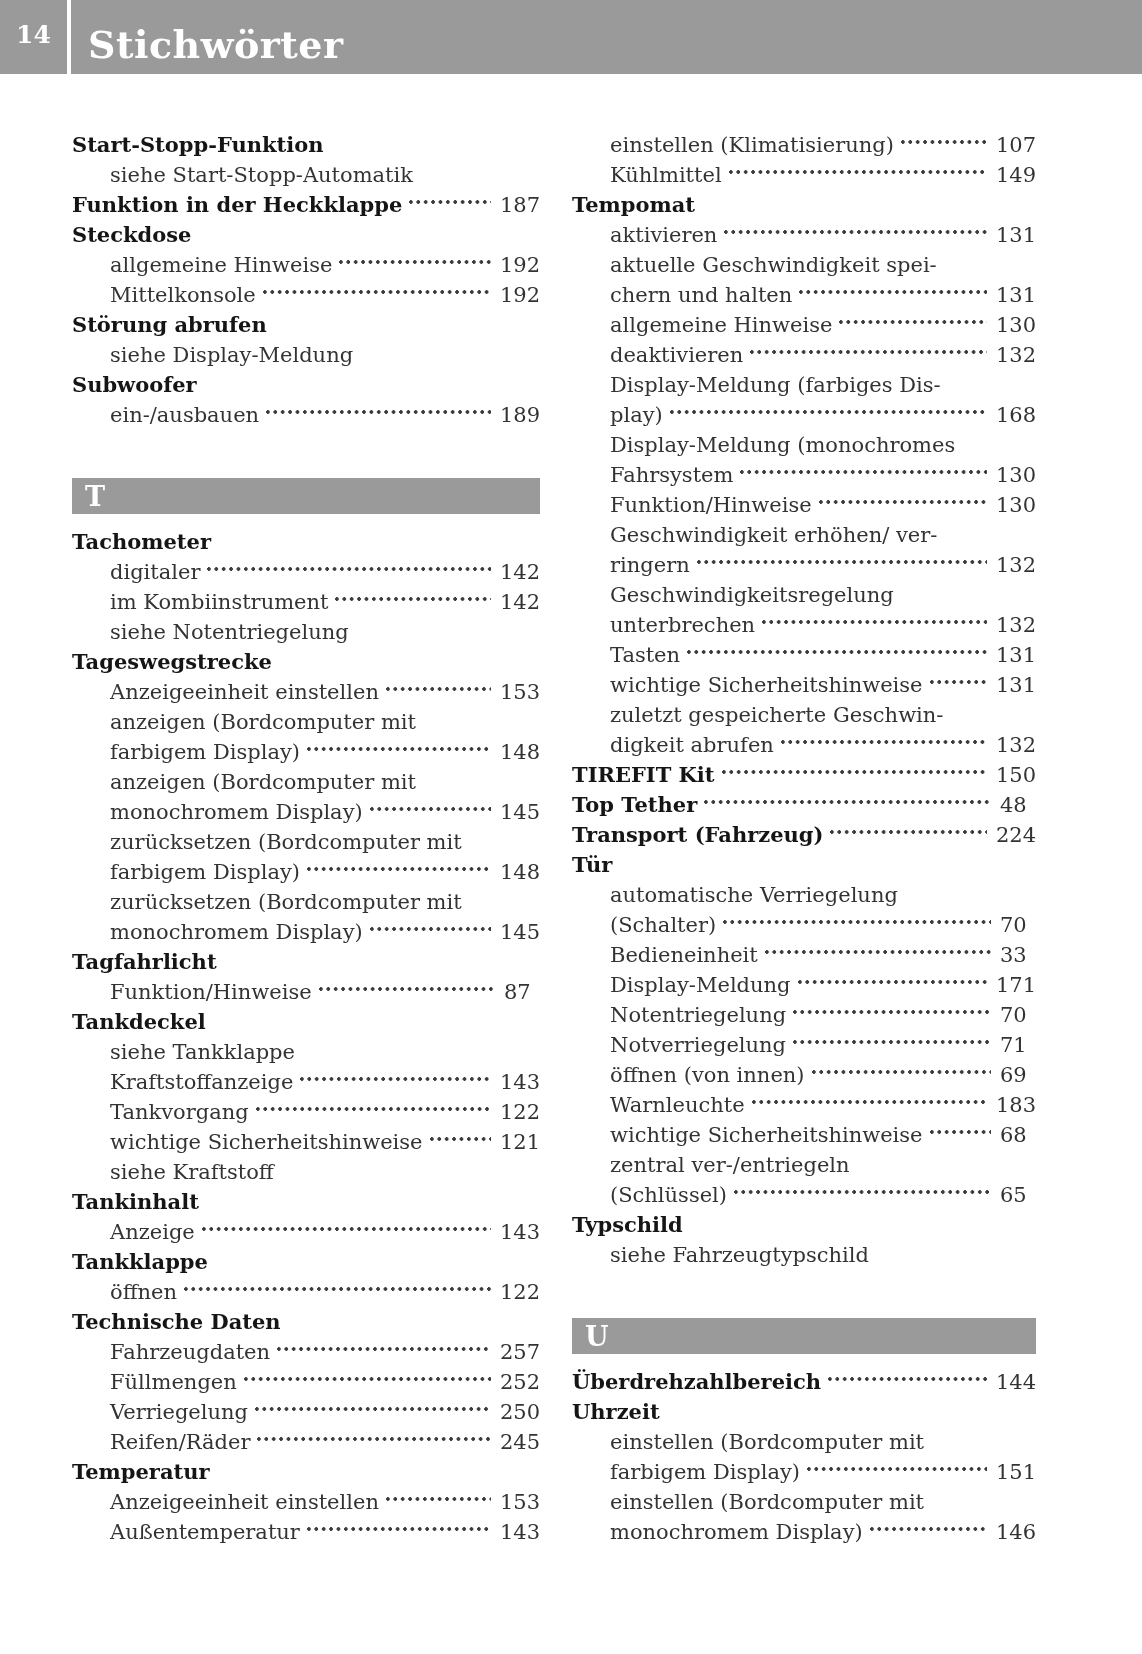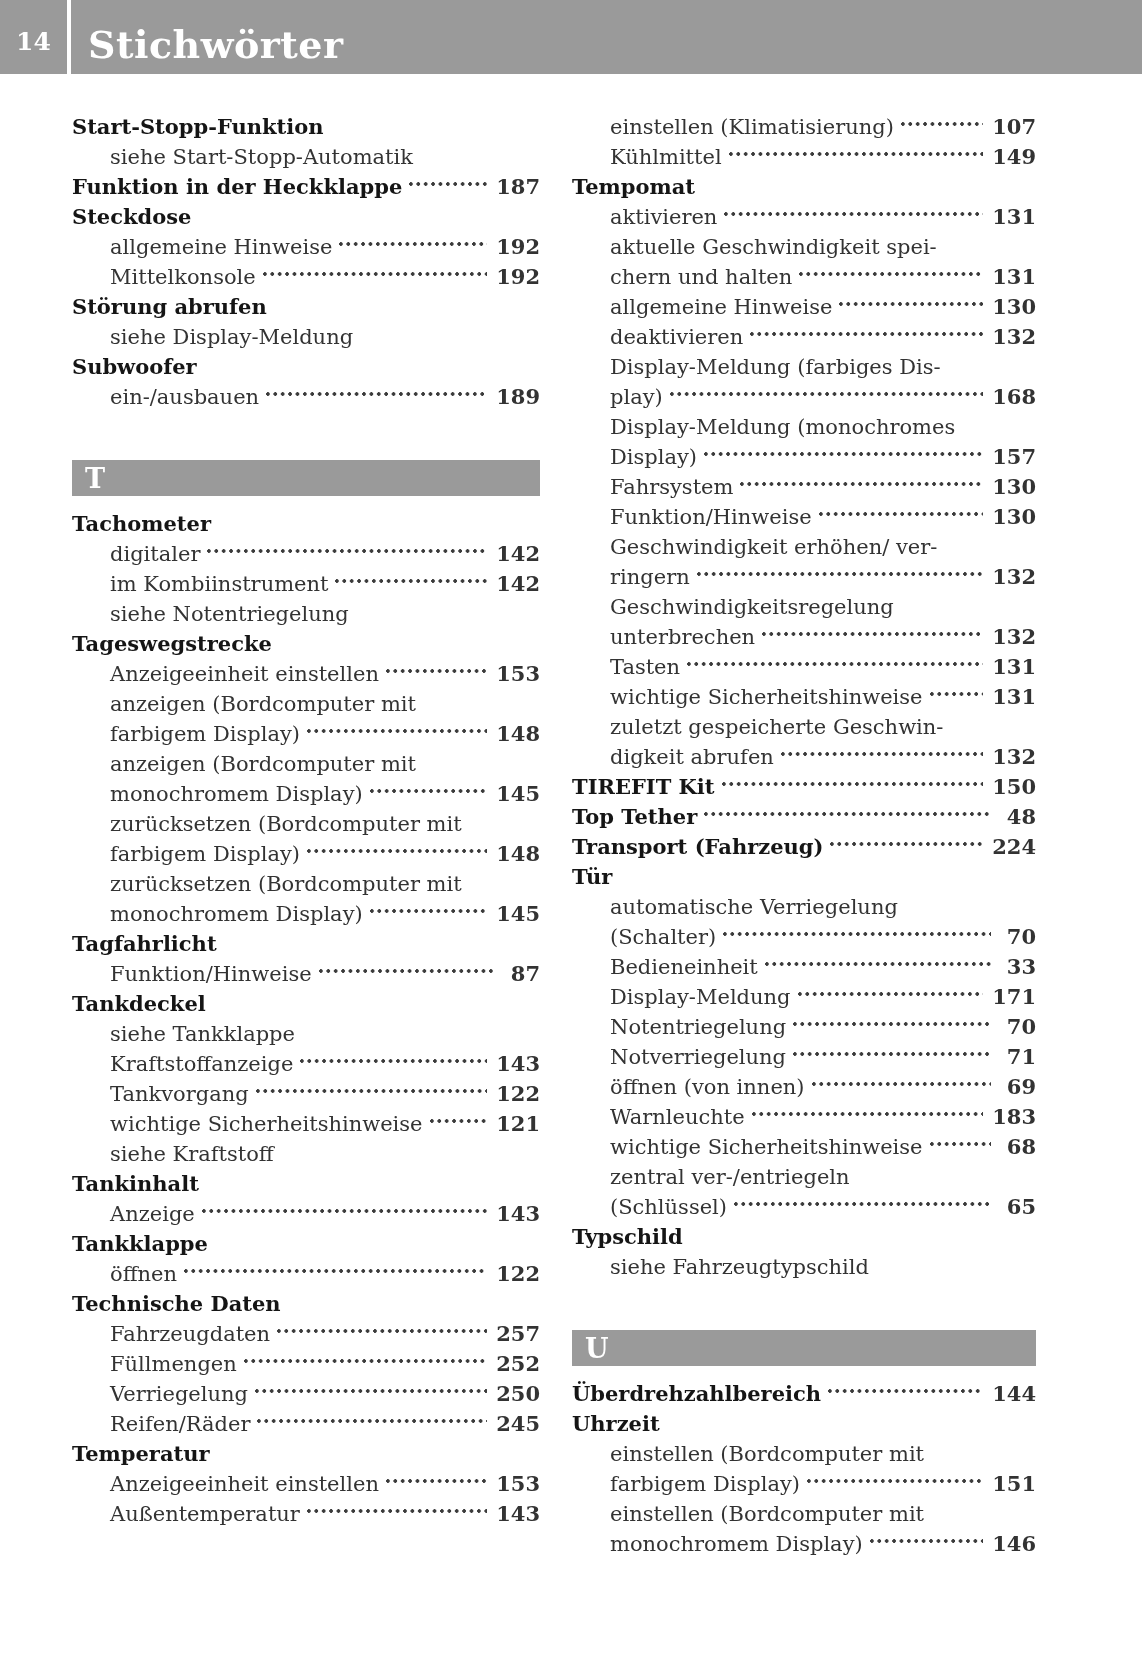--- a/index.html
+++ b/index.html
@@ -14,35 +14,35 @@
   
   .header {
     position:absolute; top:0; left:0;
     width:1142px; height:74px;
     background:#9a9a9a;
     display:flex;
   }
   .header-pagenum {
     width:67px;
     display:flex; align-items:flex-end; justify-content:center;
-    padding-bottom:18px;
+    padding-bottom:25px;
     color:#ffffff; font-size:25px; font-weight:bold;
   }
   .header-divider { width:4px; background:#ffffff; }
   .header-title {
     flex:1;
     display:flex; align-items:flex-end;
     padding:0 0 7px 17px;
     color:#ffffff; font-size:38px; font-weight:bold;
     letter-spacing:0.5px;
     border-radius:17px;
   }
 
   
-  .col { position:absolute; top:112px; }
+  .col { position:absolute; top:130px; }
   .col-left  { left:72px;  width:468px; }
   .col-right { left:572px; width:464px; }
 
   .row {
     display:flex; align-items:baseline;
     height:30px; line-height:30px;
     font-size:21px; color:#333333;
   }
   .row.term { font-weight:bold; color:#151515; }
   .row.sub .label, .row.cont .label { margin-left:38px; }
@@ -50,22 +50,21 @@
   .dots { flex:1 1 auto; min-width:12px; position:relative; }
   .dots::before {
     content:"";
     position:absolute; left:7px; right:9px; bottom:8px; height:4px;
     background-image:radial-gradient(circle at 2px 2px, #3b3b3b 1.6px, rgba(0,0,0,0) 2px);
     background-size:7.4px 4px;
     background-repeat:repeat-x;
   }
   .page {
     flex:0 0 auto; min-width:36px;
-    text-align:right;
-    font-weight:bold; color:#333333;
+    font-weight:normal; color:#333333;
   }
 
   .section {
     height:36px;
     margin:48px 0 13px 0;
     background:#9a9a9a;
     display:flex; align-items:center;
     padding-left:13px;
     box-sizing:border-box;
   }
@@ -306,25 +305,20 @@
       <span class="label">Display-Meldung (farbiges Dis-</span>
     </div>
     <div class="row cont">
       <span class="label">play)</span>
       <span class="dots"></span>
       <span class="page">168</span>
     </div>
     <div class="row sub">
       <span class="label">Display-Meldung (monochromes</span>
     </div>
-    <div class="row cont">
-      <span class="label">Display)</span>
-      <span class="dots"></span>
-      <span class="page">157</span>
-    </div>
     <div class="row sub">
       <span class="label">Fahrsystem</span>
       <span class="dots"></span>
       <span class="page">130</span>
     </div>
     <div class="row sub">
       <span class="label">Funktion/Hinweise</span>
       <span class="dots"></span>
       <span class="page">130</span>
     </div>

